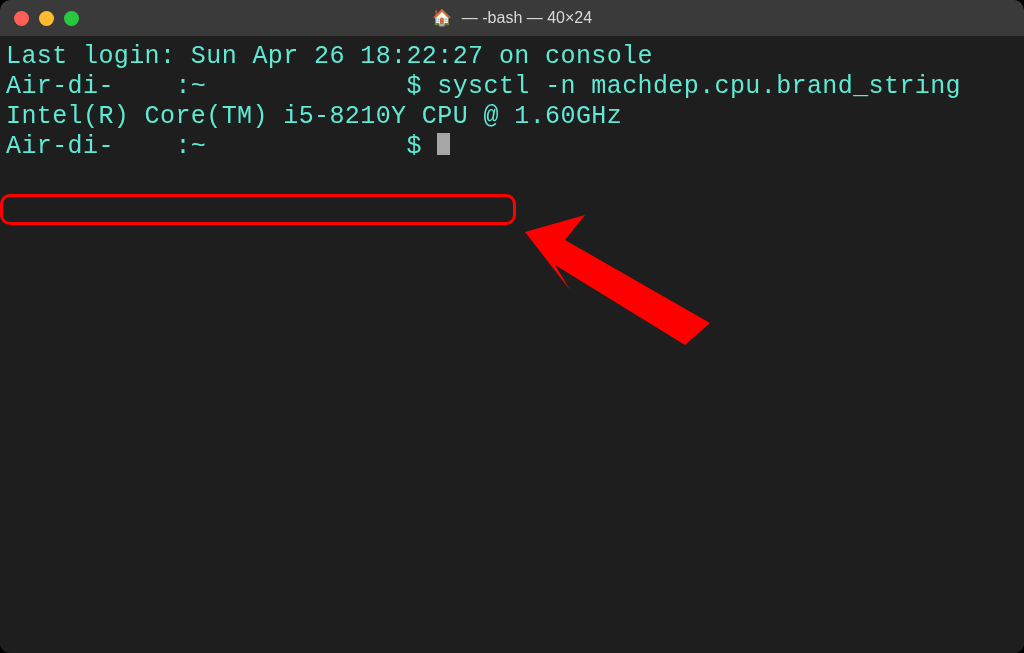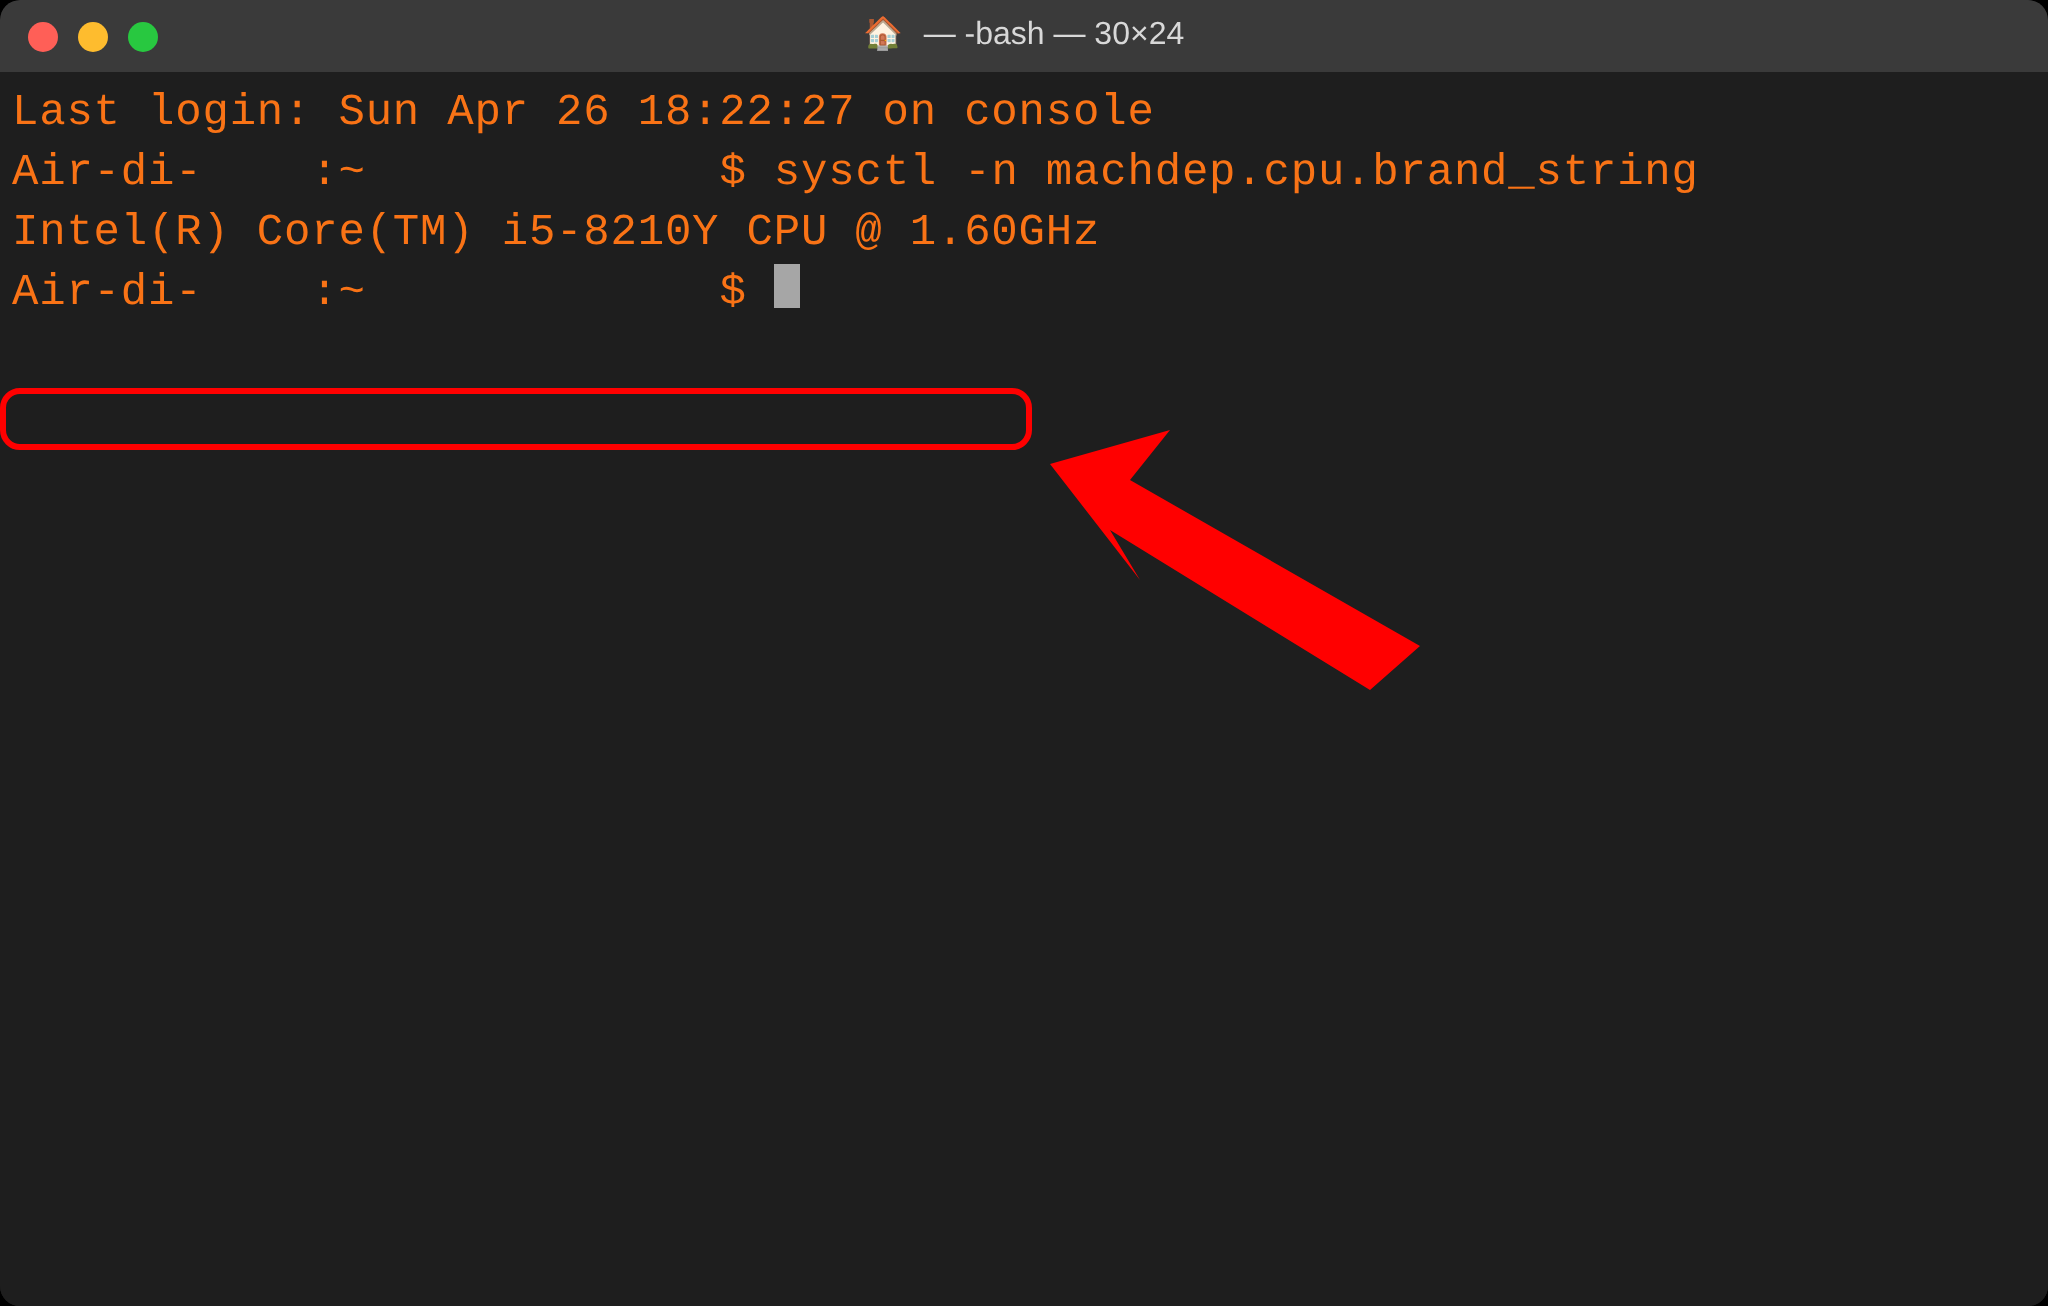--- a/index.html
+++ b/index.html
@@ -58,22 +58,22 @@
     font-size: 16px;
     line-height: 1;
   }
   .terminal {
     position: absolute;
     top: 36px;
     left: 0;
     right: 0;
     bottom: 0;
     padding: 6px 6px;
-    color: #f97316;
-    font-size: 22px;
+    color: #5eead4;
+    font-size: 25px;
     line-height: 30px;
     letter-spacing: 0.4px;
     white-space: pre;
     background: #1e1e1e;
   }
   .line { white-space: pre; }
   .cursor-block {
     display: inline-block;
     width: 13px;
     height: 22px;
@@ -104,21 +104,21 @@
 <div class="window">
 
   <div class="titlebar">
     <div class="traffic-lights">
       <div class="tl tl-close"></div>
       <div class="tl tl-minimize"></div>
       <div class="tl tl-zoom"></div>
     </div>
     <div class="title">
       <span class="folder-icon">🏠</span>
-      <span>— -bash — 30×24</span>
+      <span>— -bash — 40×24</span>
     </div>
   </div>
 
   <div class="terminal"><div class="line">Last login: Sun Apr 26 18:22:27 on console</div><div class="line"></div><div class="line"></div><div class="line"></div><div class="line"><span>Air-di-</span>    <span>:~</span>             <span>$</span> <span>sysctl -n machdep.cpu.brand_string</span></div><div class="line">Intel(R) Core(TM) i5-8210Y CPU @ 1.60GHz</div><div class="line"><span>Air-di-</span>    <span>:~</span>             <span>$</span> <span class="cursor-block"></span></div></div>
 
   <div class="highlight-box"></div>
 
   <svg class="arrow" width="190" height="130">
     <defs></defs>
     <g fill="#ff0000">

